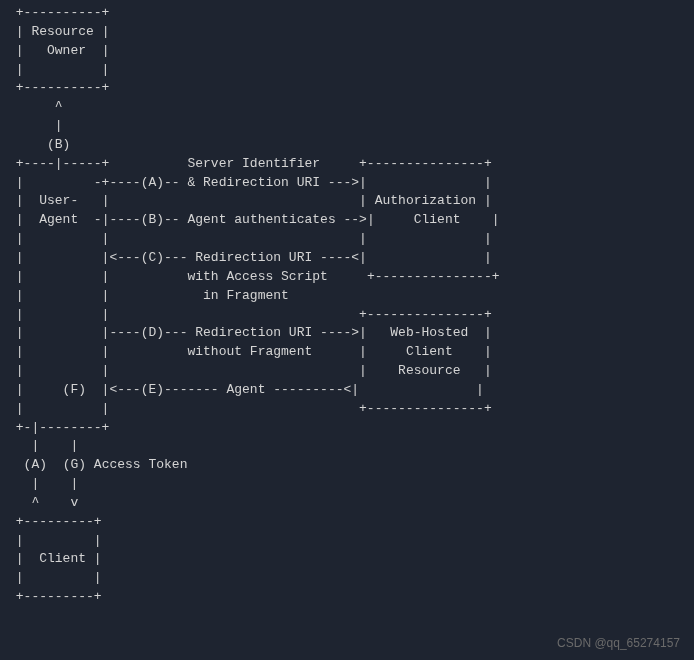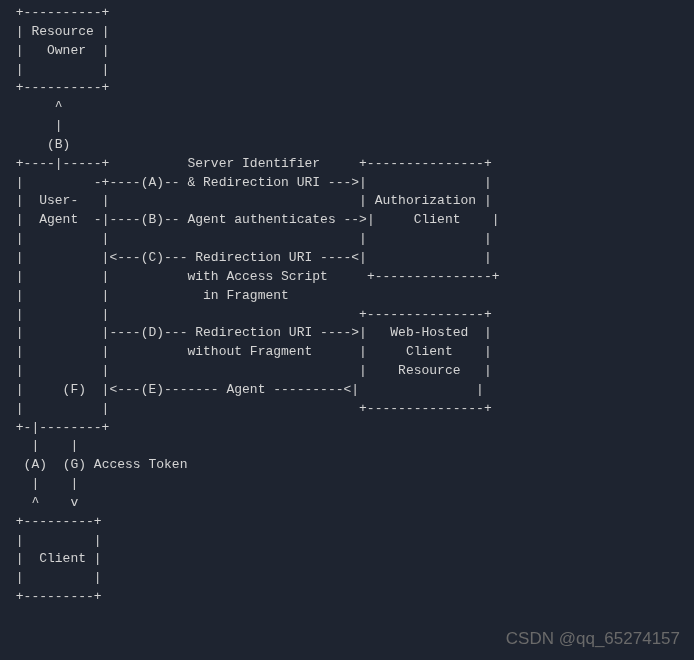--- a/index.html
+++ b/index.html
@@ -17,21 +17,21 @@
     pre {
       font-family: inherit;
       white-space: pre;
       padding: 4px 0 0 8px;
     }
     .watermark {
       position: absolute;
       bottom: 8px;
       right: 14px;
       color: #6a6a6a;
-      font-size: 17px;
+      font-size: 12px;
       font-family: Arial, sans-serif;
     }
   </style>
 </head>
 <body>
 
 <pre> +----------+
  | <span>Resource</span> |
  |   <span>Owner</span>  |
  |          |

